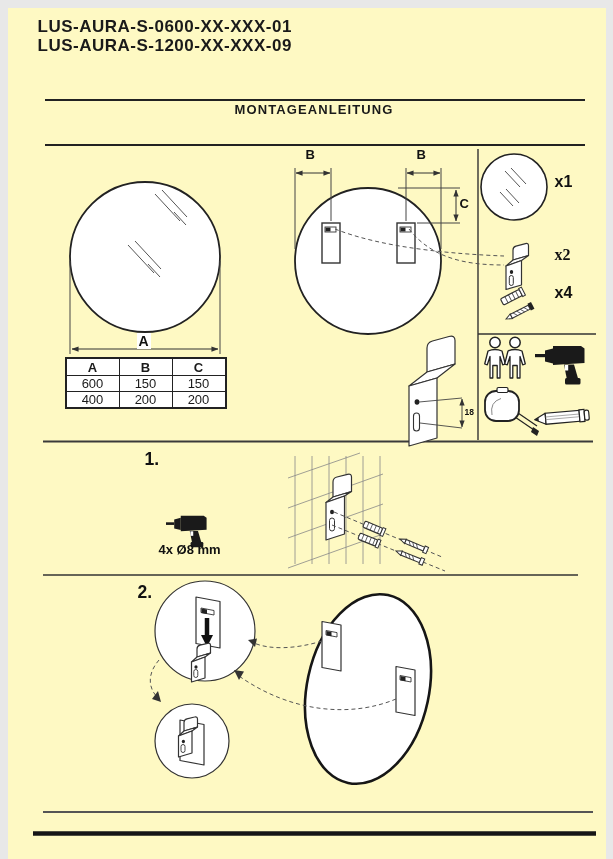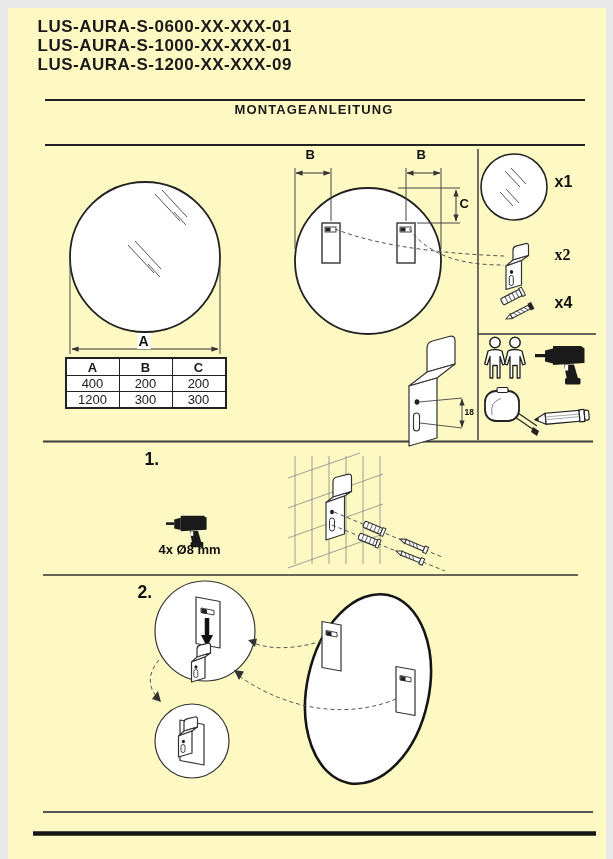--- a/index.html
+++ b/index.html
@@ -282,21 +282,20 @@
         <path d="M314,633 C288,641 262,642 246,635" fill="none" stroke="#555" stroke-width="1" stroke-dasharray="4 3"></path>
         <polygon points="240,632 249,630.5 247,639" fill="#333"></polygon>
         <path d="M388,691 C345,709 285,706 231,668" fill="none" stroke="#555" stroke-width="1" stroke-dasharray="4 3"></path>
         <polygon points="226,662 236,663.5 231,672" fill="#333"></polygon>
       </g>
     </g>
   </svg>
 
   <div class="codes">
     <div>LUS-AURA-S-0600-XX-XXX-01</div>
-    <div>LUS-AURA-S-1000-XX-XXX-01</div>
     <div>LUS-AURA-S-1200-XX-XXX-09</div>
   </div>
 
   <div class="titleblock">
     <div>MONTAGEANLEITUNG</div>
   </div>
 
   <div class="lbl dimlbl" style="left:129px;top:325px;font-size:14px;">A</div>
   <div class="lbl" style="left:298px;top:139px;font-size:13px;">B</div>
   <div class="lbl" style="left:409px;top:139px;font-size:13px;">B</div>
@@ -306,33 +305,33 @@
   <table class="size-table">
     <thead>
       <tr>
         <th>A</th>
         <th>B</th>
         <th>C</th>
       </tr>
     </thead>
     <tbody>
       <tr>
+        <td>600</td>
+        <td>150</td>
+        <td>150</td>
+      </tr>
+      <tr>
         <td>400</td>
         <td>200</td>
         <td>200</td>
       </tr>
-      <tr>
-        <td>1200</td>
-        <td>300</td>
-        <td>300</td>
-      </tr>
     </tbody>
   </table>
 
   <div class="lbl qty" style="left:547px;top:165px;">x1</div>
   <div class="lbl qty" style="left:547px;top:238px;font-family:Liberation Serif, serif;">x2</div>
-  <div class="lbl qty" style="left:547px;top:286px;">x4</div>
+  <div class="lbl qty" style="left:547px;top:276px;">x4</div>
 
   <div class="lbl" style="left:137px;top:441px;font-size:17.5px;">1.</div>
   <div class="lbl" style="left:151px;top:534px;font-size:13px;">4x Ø8 mm</div>
   <div class="lbl" style="left:130px;top:574px;font-size:17.5px;">2.</div>
 
 </div>
 
 </body></html>

